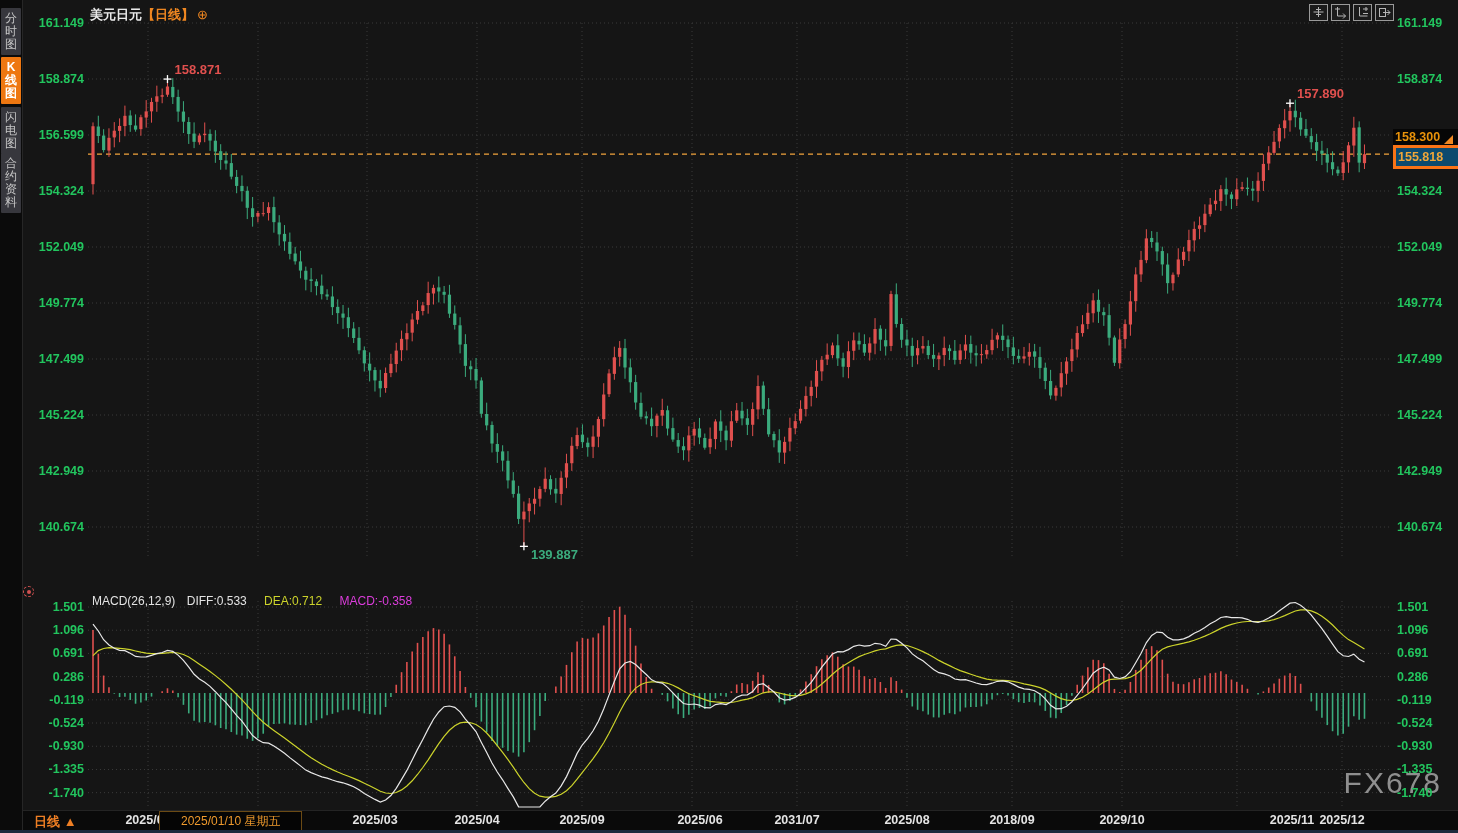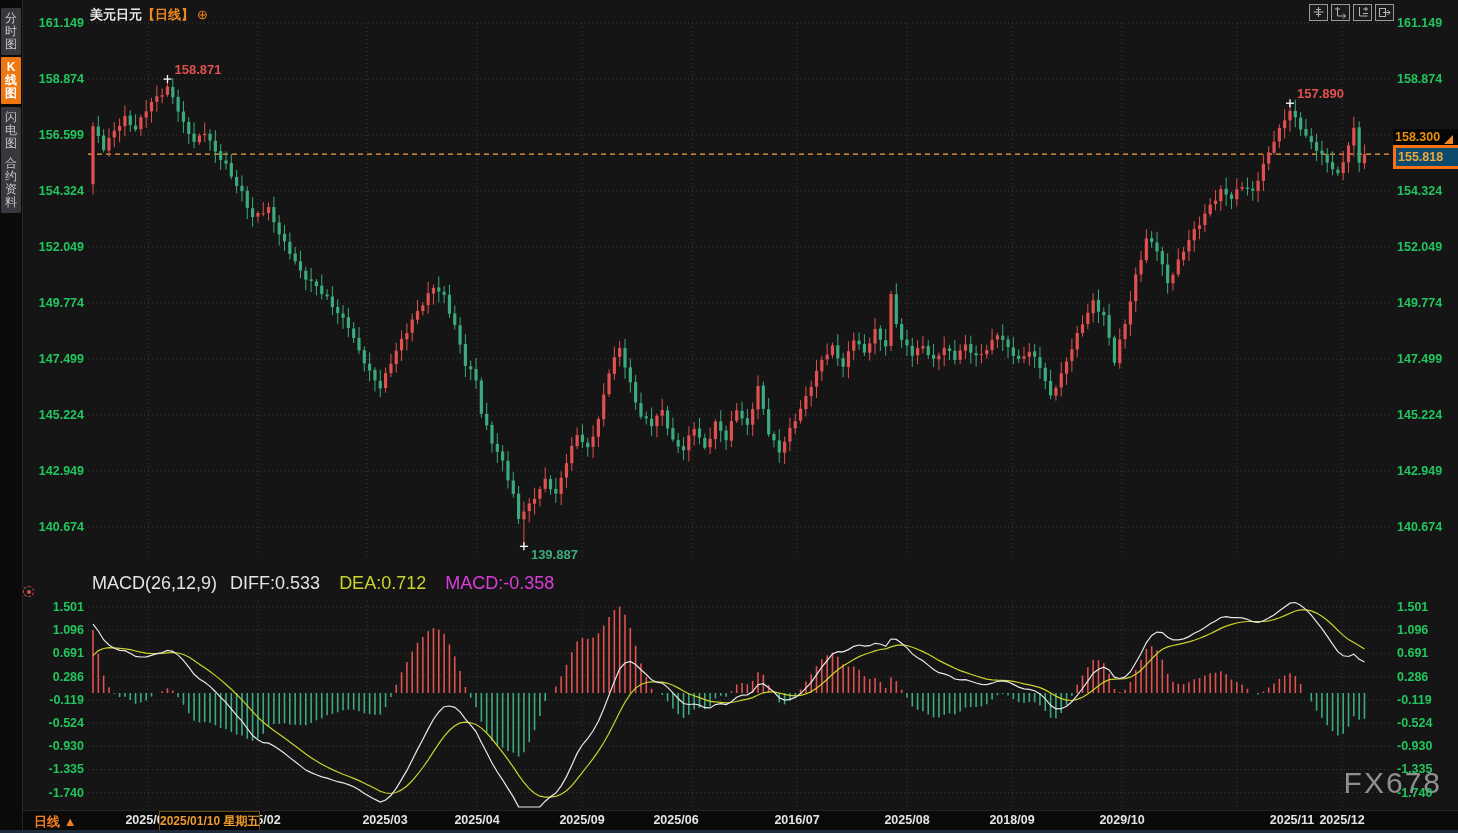--- a/index.html
+++ b/index.html
@@ -21,32 +21,32 @@
   .axis-label{position:absolute;font-size:12.5px;font-weight:bold;color:#22c55e;line-height:16px;white-space:nowrap;z-index:3}
   .al-left{left:0;width:84px;text-align:right}
   .al-right{left:1397px;text-align:left}
   .ref-box{position:absolute;left:1393px;width:64px;height:17px;background:#060606;color:#e8920a;
            font-size:12.5px;font-weight:bold;line-height:17px;padding-left:2px;z-index:4}
   .last-box{position:absolute;left:1393px;width:61px;height:18px;background:#0c4a6e;border:3px solid #f97316;
             color:#f0a638;font-size:12.5px;font-weight:bold;line-height:18px;padding-left:2px;z-index:4}
   .last-arrow{position:absolute;left:1444px;width:0;height:0;border-left:9px solid transparent;
               border-bottom:9px solid #ef8721;z-index:4}
   
-  .macd-header{position:absolute;left:92px;top:573px;font-size:18px;z-index:3;white-space:nowrap}
+  .macd-header{position:absolute;left:92px;top:594px;font-size:12px;z-index:3;white-space:nowrap}
   .macd-header .f{color:#e3e3e3}
   .macd-header .dea{color:#ccd32b;margin-left:14px}
   .macd-header .mv{color:#dc3ddc;margin-left:14px}
   .macd-ico{position:absolute;left:23px;top:586px;width:9px;height:9px;border:1px dashed #d05050;border-radius:50%;z-index:3}
   .macd-ico:after{content:"";position:absolute;left:2.5px;top:2.5px;width:4px;height:4px;border-radius:50%;background:#d05050}
   
   .bottombar{position:absolute;left:0;top:810px;width:1458px;height:20px;background:#0a0a0a;border-top:1px solid #242424;z-index:5}
   .month-label{position:absolute;top:2px;transform:translateX(-50%);font-size:12.5px;font-weight:bold;color:#e4e4e4;white-space:nowrap}
   .period-btn{position:absolute;left:34px;top:2px;color:#ef7f24;font-size:13px;font-weight:bold;cursor:pointer;white-space:nowrap}
-  .date-tip{position:absolute;left:159px;top:0px;height:18px;line-height:18px;padding:0 0;background:#050505;
-            border:1px solid #6b4a14;color:#ef9a2d;font-size:12px;font-weight:bold;white-space:nowrap;z-index:6}
+  .date-tip{position:absolute;left:159px;top:0px;height:18px;line-height:18px;padding:0 21px;background:#050505;
+            border:1px solid #6b4a14;color:#ef9a2d;font-size:12px;font-weight:normal;white-space:nowrap;z-index:6}
   .bottomstrip{position:absolute;left:0;top:830px;width:1458px;height:3px;background:#1d2b3c;z-index:7}
   .watermark{position:absolute;right:16px;top:766px;font-size:30px;letter-spacing:2px;color:#aeaeae;opacity:.8;z-index:2}
   svg#chart{position:absolute;left:0;top:0;z-index:1}
 </style>
 </head>
 <body>
 
 <svg id="chart" width="1458" height="833">
     <line x1="88" y1="23" x2="1392" y2="23" stroke="#3b3b3b" stroke-width="1" stroke-dasharray="1 3"></line>
     <line x1="88" y1="79.00000000000014" x2="1392" y2="79.00000000000014" stroke="#3b3b3b" stroke-width="1" stroke-dasharray="1 3"></line>
@@ -866,25 +866,25 @@
   <span class="mv">MACD:-0.358</span>
 </div>
 
 <div class="watermark">FX678</div>
 
 <div class="bottombar">
   <span class="period-btn"><span>日线</span> <span>▲</span></span>
   <span class="date-tip">2025/01/10 星期五</span>
 <span class="month-label" style="left: 148px;">2025/01</span>
     <span class="month-label" style="left: 258px;">2025/02</span>
-    <span class="month-label" style="left: 385px;">2025/03</span>
+    <span class="month-label" style="left: 375px;">2025/03</span>
     <span class="month-label" style="left: 477px;">2025/04</span>
     <span class="month-label" style="left: 582px;">2025/09</span>
-    <span class="month-label" style="left: 676px;">2025/06</span>
-    <span class="month-label" style="left: 797px;">2016/07</span>
+    <span class="month-label" style="left: 700px;">2025/06</span>
+    <span class="month-label" style="left: 797px;">2031/07</span>
     <span class="month-label" style="left: 907px;">2025/08</span>
     <span class="month-label" style="left: 1012px;">2018/09</span>
     <span class="month-label" style="left: 1122px;">2029/10</span>
     <span class="month-label" style="left: 1292px;">2025/11</span>
     <span class="month-label" style="left: 1342px;">2025/12</span>
   </div>
 <div class="bottomstrip"></div>
 
 <div class="axis-label al-left" style="top: 15px;">161.149</div>
 <div class="axis-label al-right" style="top: 15px;">161.149</div>

